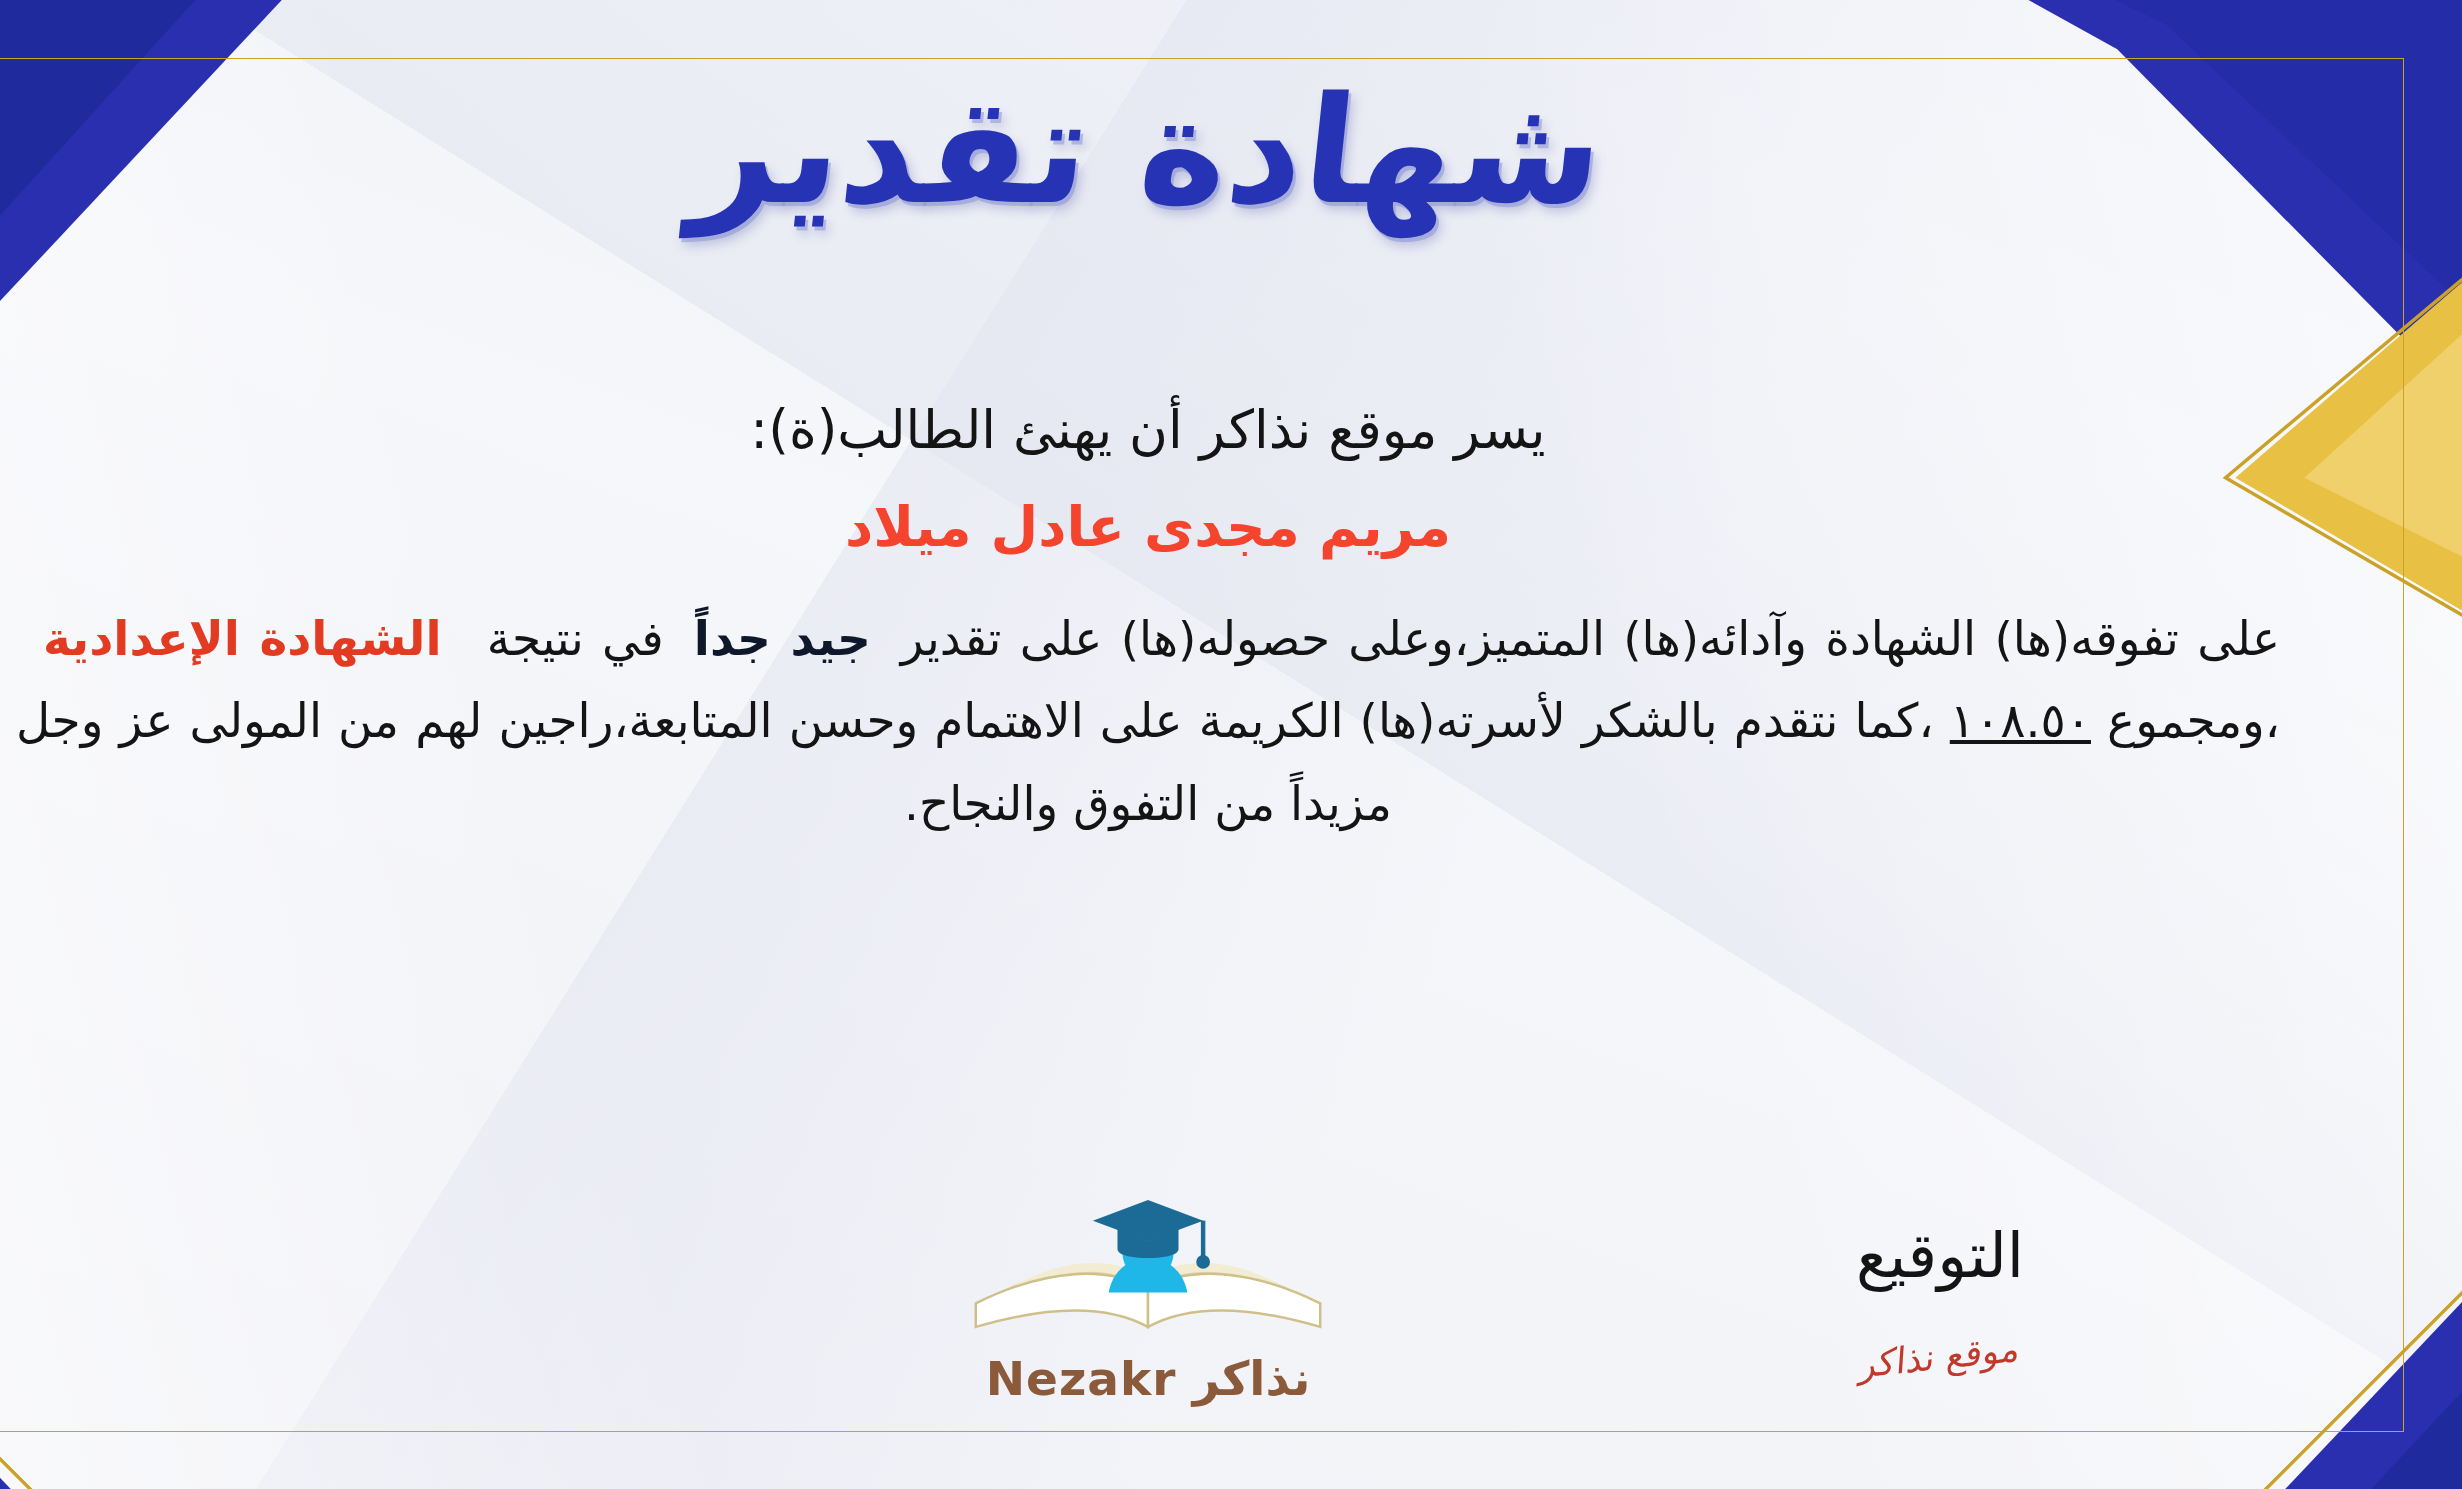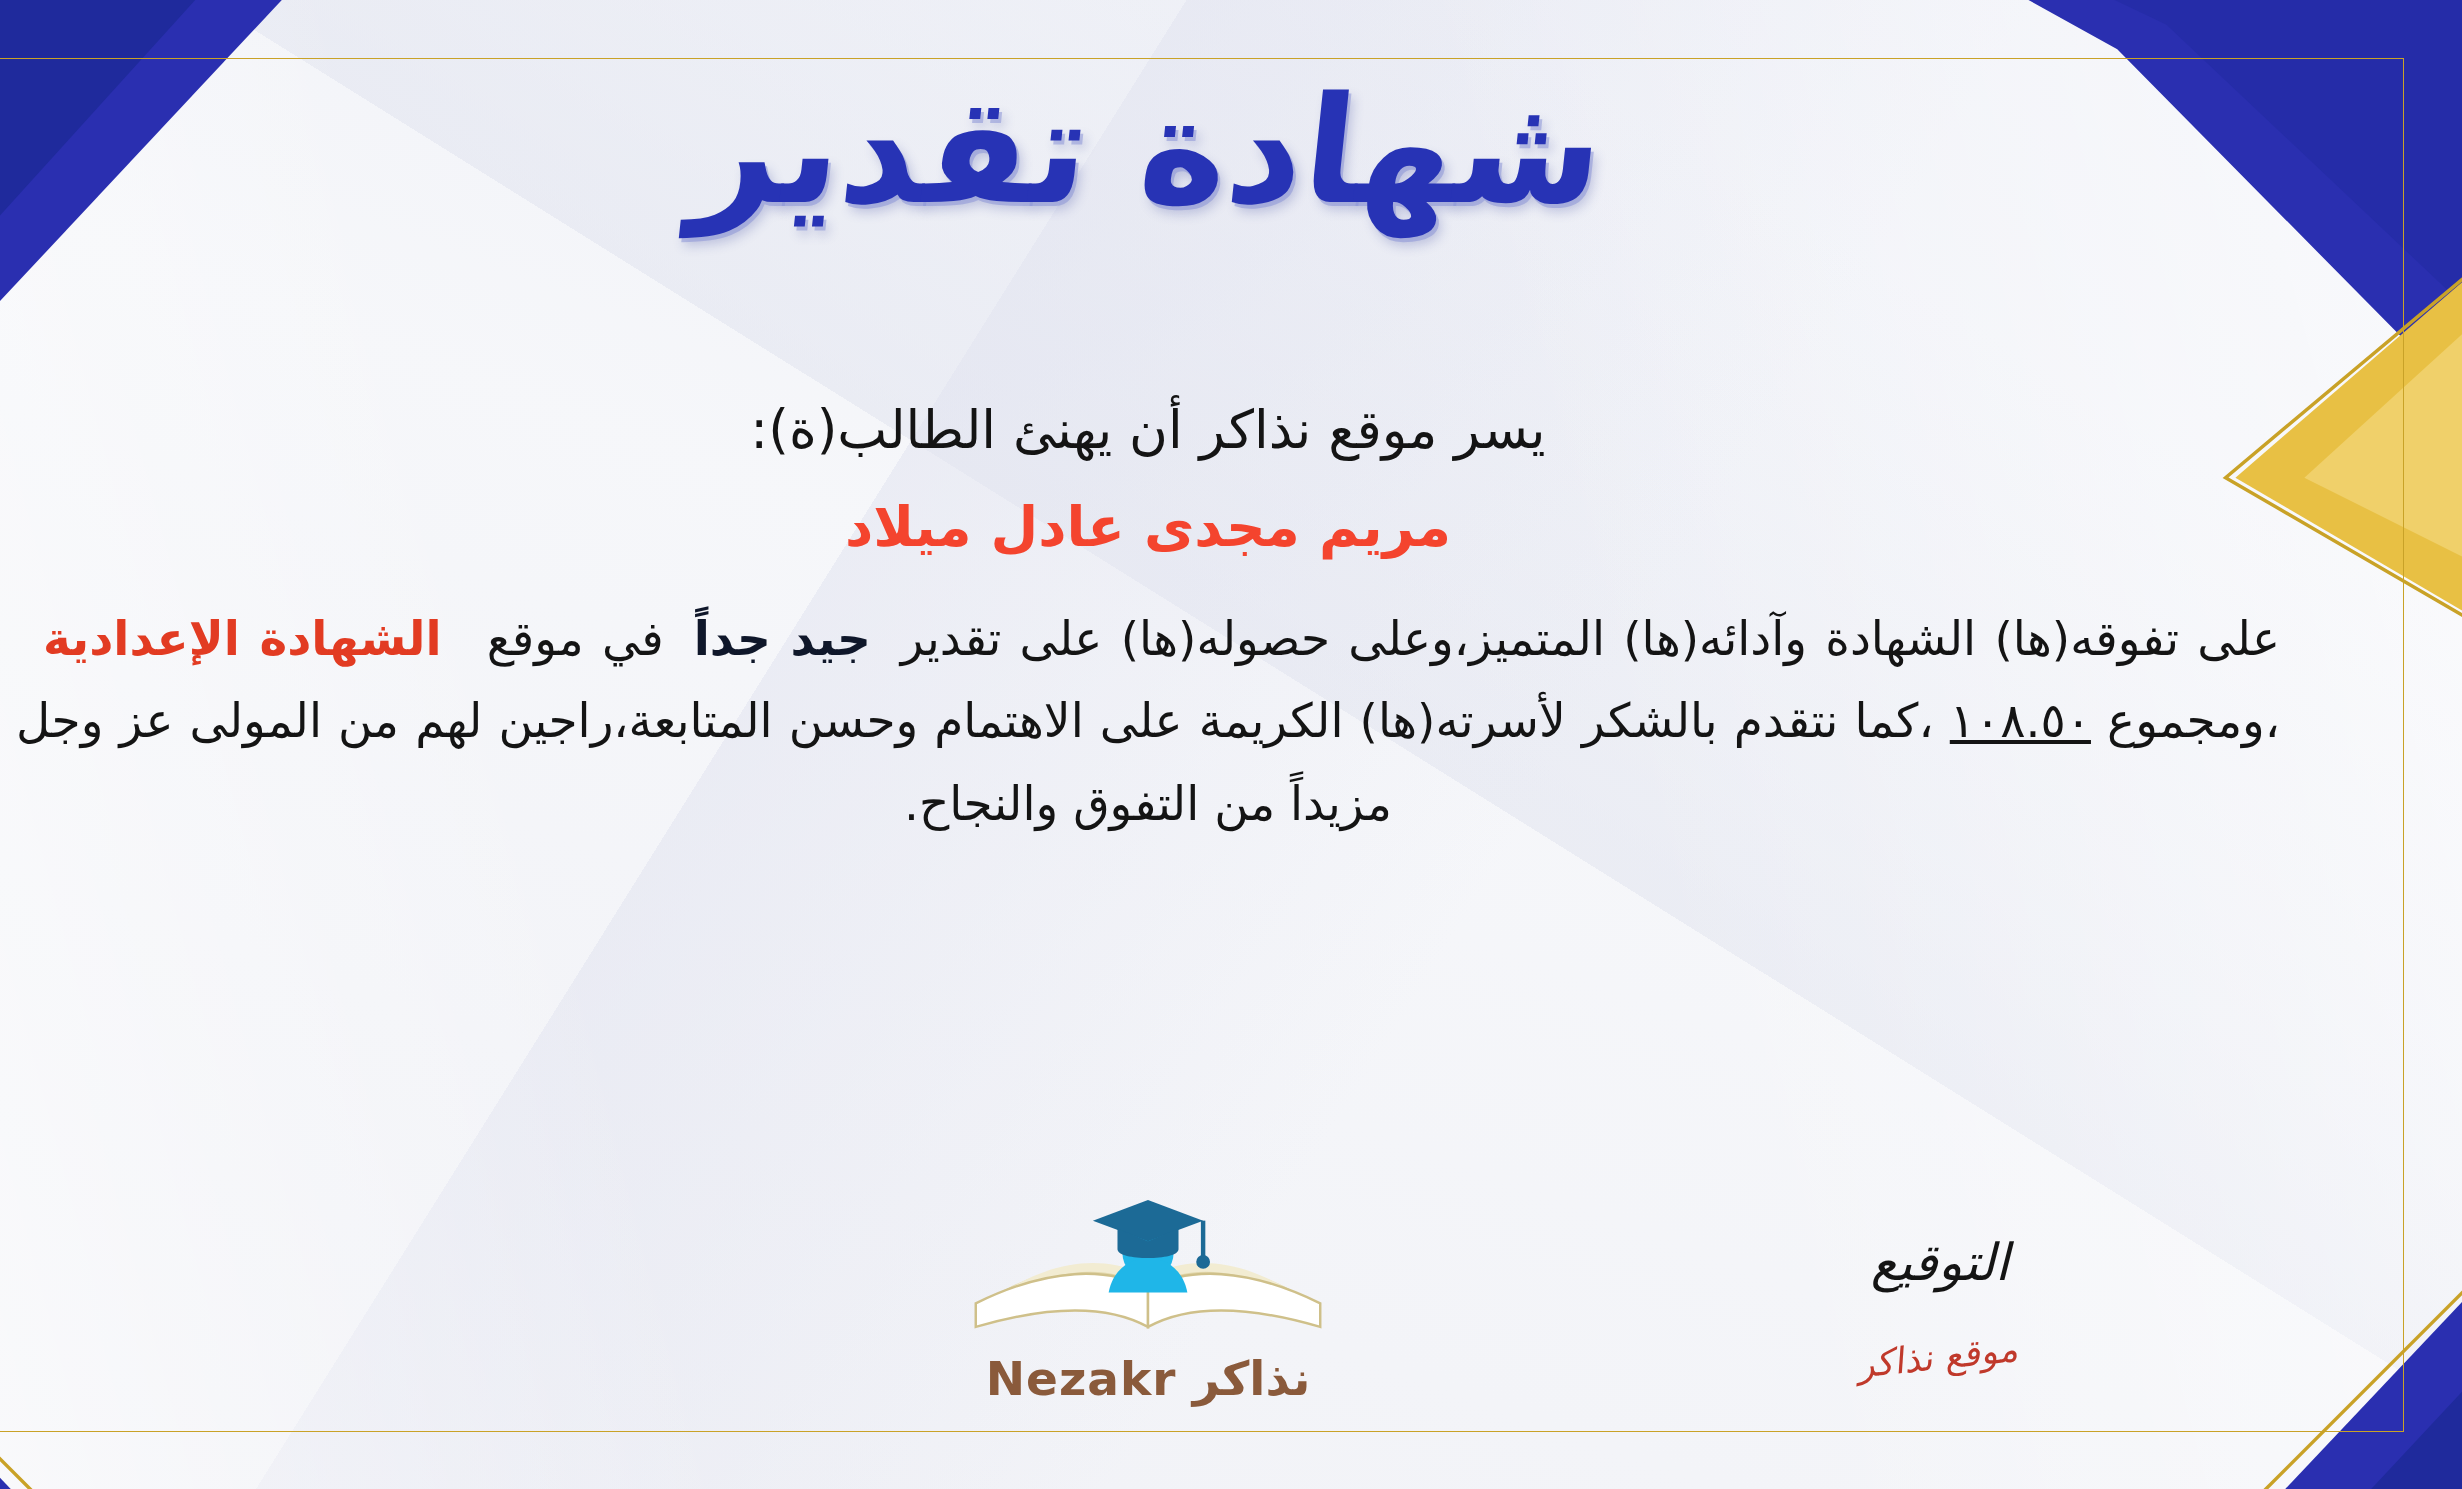--- a/index.html
+++ b/index.html
@@ -132,24 +132,23 @@
 
   
   .signature-area {
     position: absolute;
     right: 384px;
     bottom: 113px;
     text-align: center;
     width: 276px;
   }
   .signature-label {
-    font-size: 51px;
+    font-size: 62px;
     color: #141414;
     margin-bottom: 44px;
-    font-style: italic;
   }
   .signature-script {
     font-family: "DejaVu Serif", "Liberation Serif", serif;
     font-size: 36px;
     color: #c0392b;
     transform: rotate(-6deg) skewX(-10deg);
     display: inline-block;
   }
 
   
@@ -219,21 +218,21 @@
     <div class="cert-title">شهادة تقدير</div>
   </div>
 
   <div class="body-block">
     <div class="greeting">يسر موقع نذاكر أن يهنئ الطالب(ة):</div>
     <div class="student-name">مريم مجدى عادل ميلاد</div>
 
     <div class="paragraph">
       <span>على تفوقه(ها) الشهادة وآدائه(ها) المتميز،وعلى حصوله(ها) على تقدير</span>
       <span class="hl-grade">جيد جداً</span>
-      <span>في موقع</span>
+      <span>في نتيجة</span>
       <span class="hl-exam">الشهادة الإعدادية</span>
       <span>،ومجموع</span>
       <span class="total-num">١٠٨.٥٠</span>
       <span>،كما نتقدم بالشكر لأسرته(ها) الكريمة على الاهتمام وحسن المتابعة،راجين لهم من المولى عز وجل مزيداً من التفوق والنجاح.</span>
     </div>
   </div>
 
   <div class="signature-area">
     <div class="signature-label">التوقيع</div>
     <div class="signature-script">موقع نذاكر</div>

